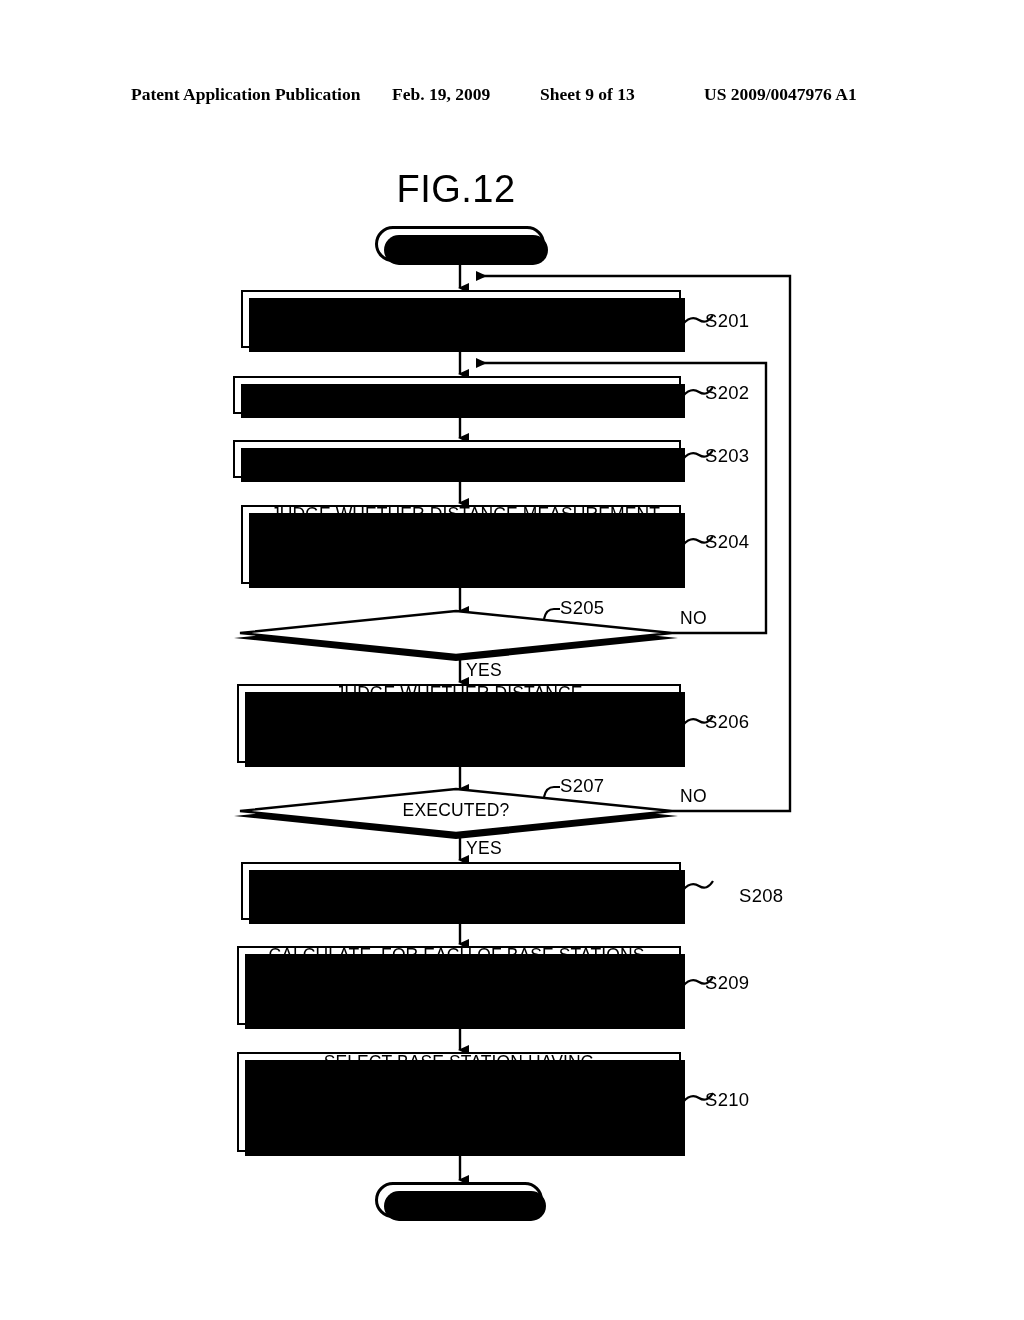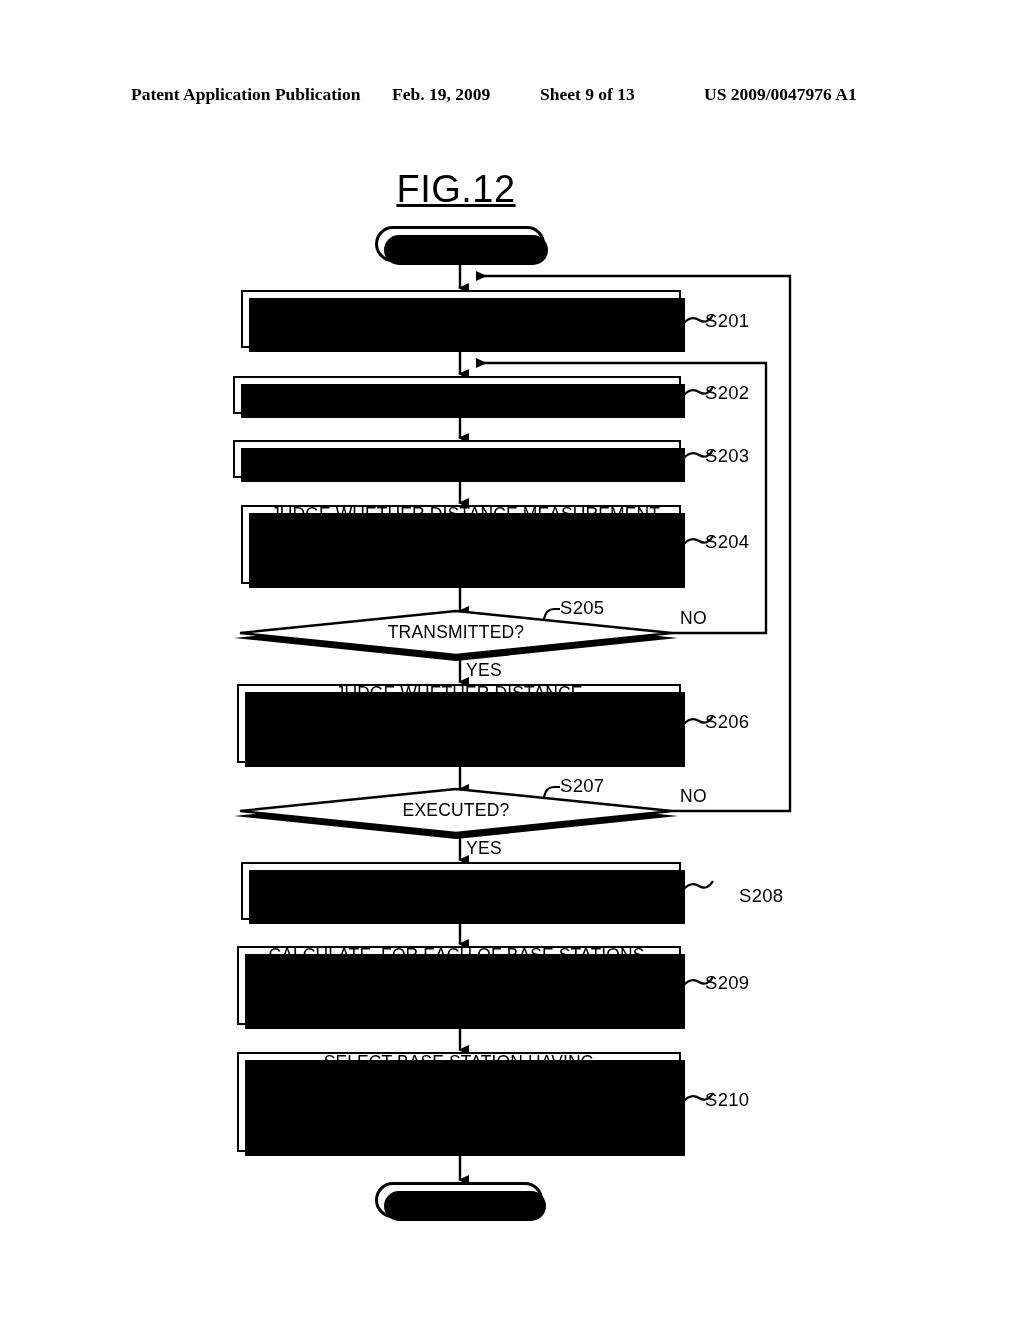--- a/index.html
+++ b/index.html
@@ -36,21 +36,20 @@
   
   #fig-title {
     position: absolute;
     left: 0;
     top: 168px;
     width: 1024px;
     text-align: center;
     font-size: 38px;
     letter-spacing: 0.5px;
     font-family: "Liberation Sans", sans-serif;
-    text-decoration: underline;
   }
   
   #fig-title span { position: relative; left: -56px; }
 
   
   #flow {
     position: absolute;
     left: 0;
     top: 0;
     width: 896px;
@@ -269,21 +268,20 @@
   </div>
   <div class="step-ref" style="left:705px; top:531px;">
     <span>S204</span>
   </div>
 
   <div class="diamond-wrap" style="left:240px; top:611px; width:432px; height:44px;">
     <svg viewBox="0 0 432 44" width="432" height="44" xmlns="http://www.w3.org/2000/svg">
       <polygon points="216,50 438,27 216,4 -6,27" fill="#000"></polygon>
       <polygon points="216,0 432,22 216,44 0,22" fill="#fff" stroke="#000" stroke-width="2.4"></polygon>
     </svg>
-    <div class="diamond-label" style="top:11px;">TRANSMITTED?</div>
   </div>
   <div class="step-ref" style="left:560px; top:597px;">
     <span>S205</span>
   </div>
   <div class="branch-label" style="left:680px; top:608px;">
     <span>NO</span>
   </div>
   <div class="branch-label" style="left:466px; top:660px;">
     <span>YES</span>
   </div>

